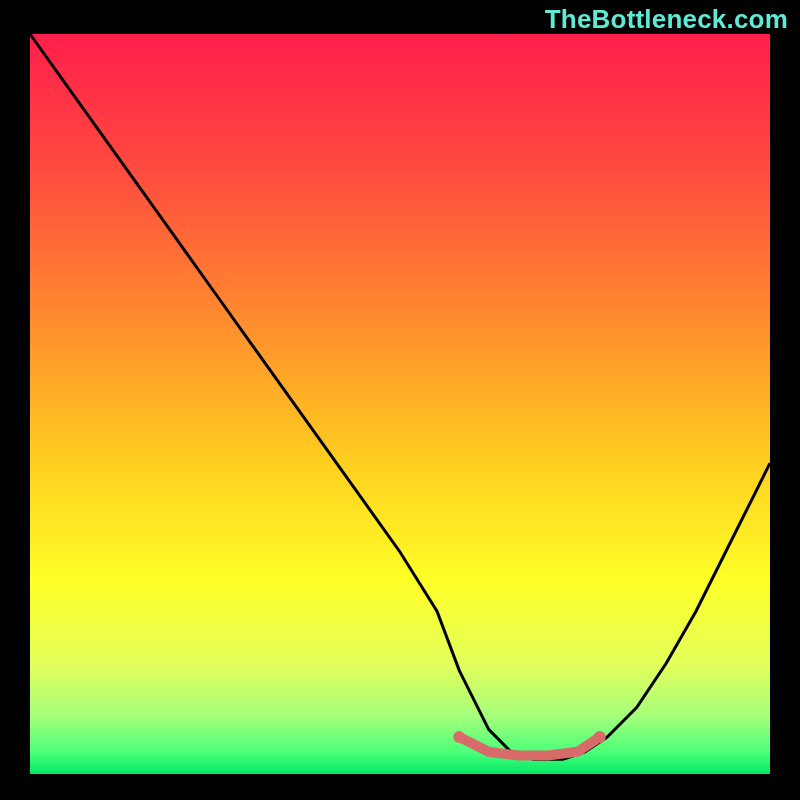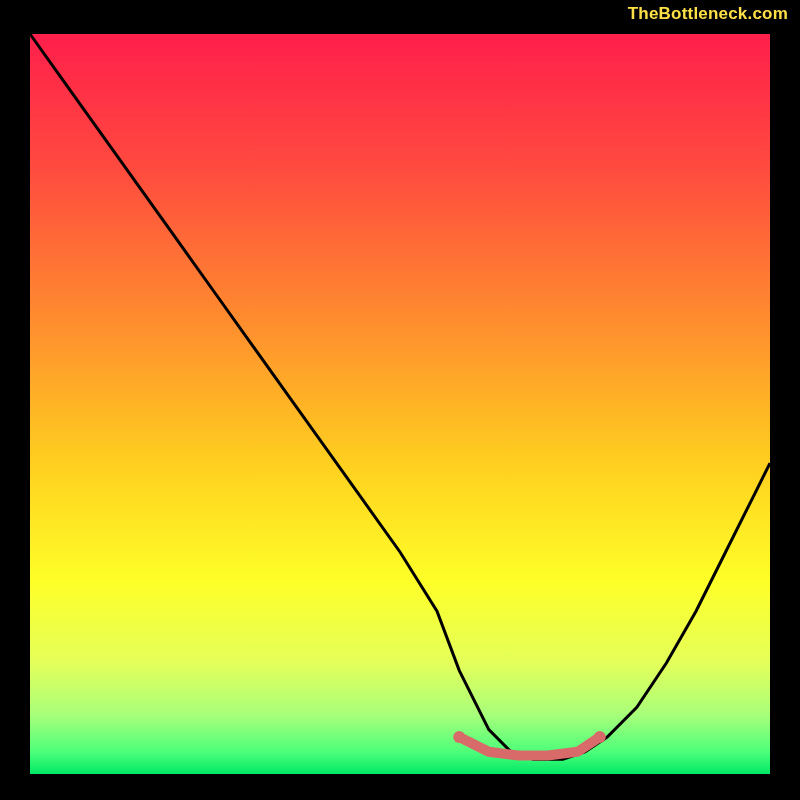--- a/index.html
+++ b/index.html
@@ -13,23 +13,23 @@
   }
   .chart-wrap {
     position: relative;
     width: 800px;
     height: 800px;
   }
   .watermark {
     position: absolute;
     top: 4px;
     right: 12px;
-    font-size: 17px;
+    font-size: 26px;
     font-weight: 600;
-    color: #fde047;
+    color: #5eead4;
     letter-spacing: 0.2px;
     z-index: 3;
     text-align: center;
   }
   svg.chart {
     position: absolute;
     left: 0;
     top: 0;
   }
 </style>

